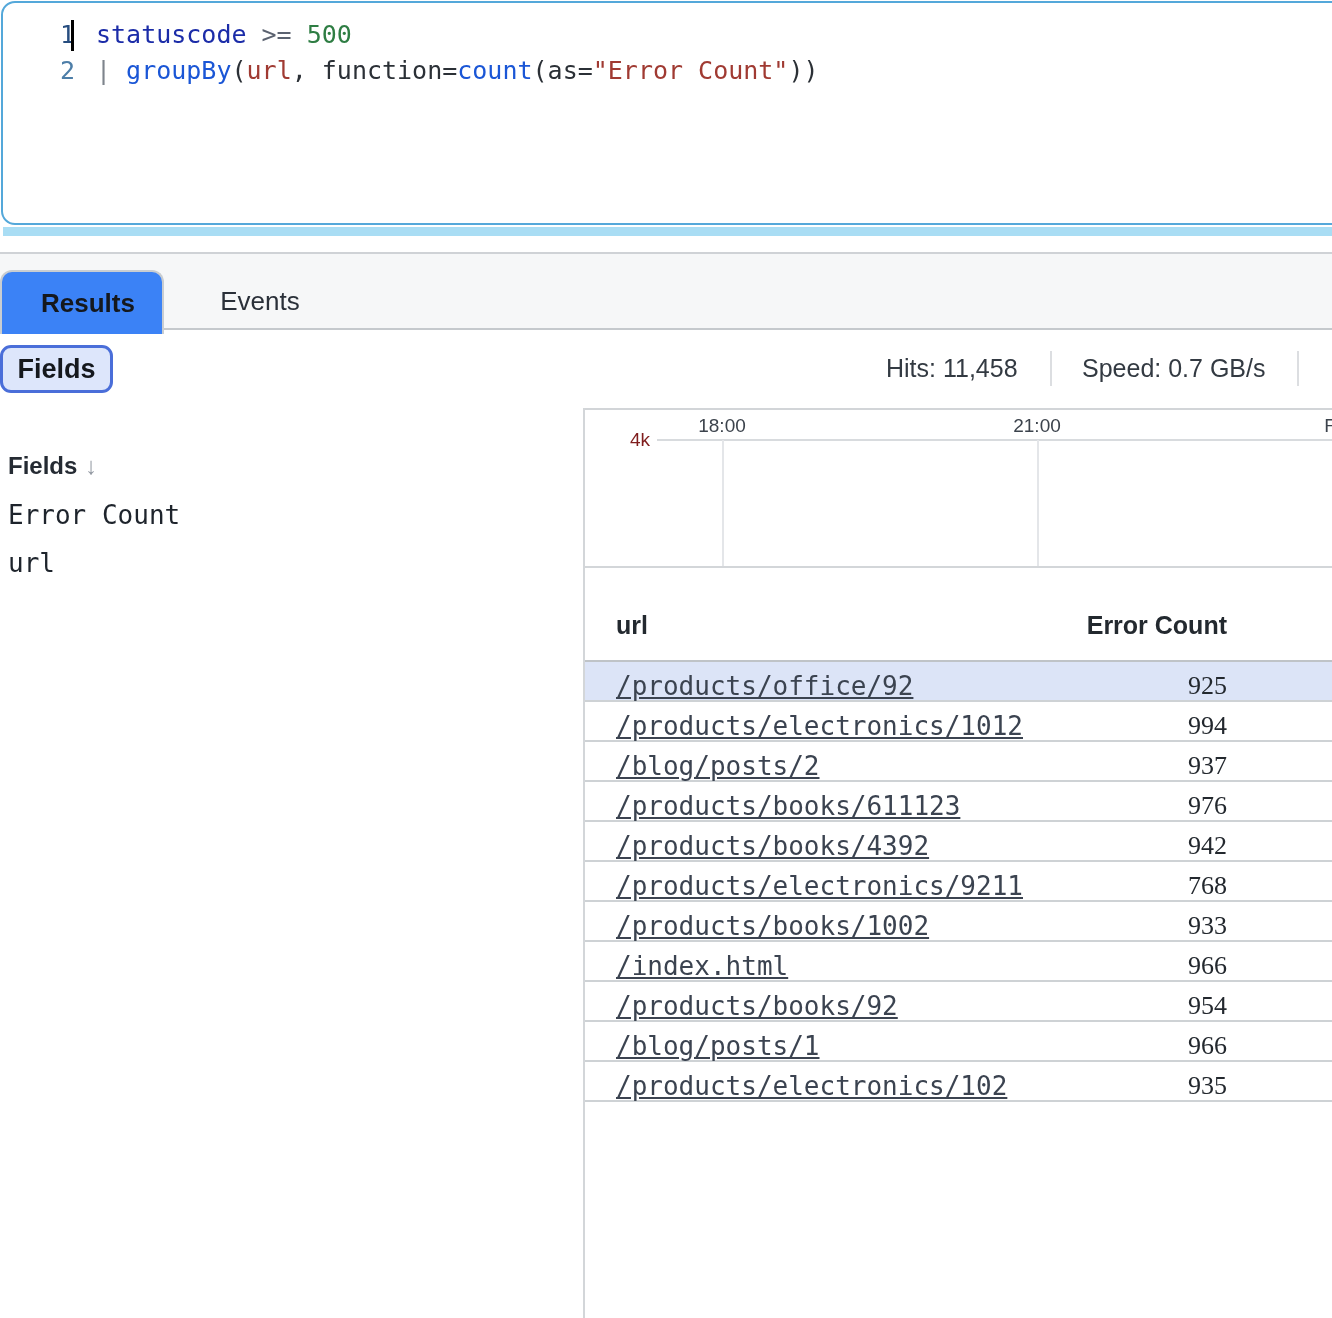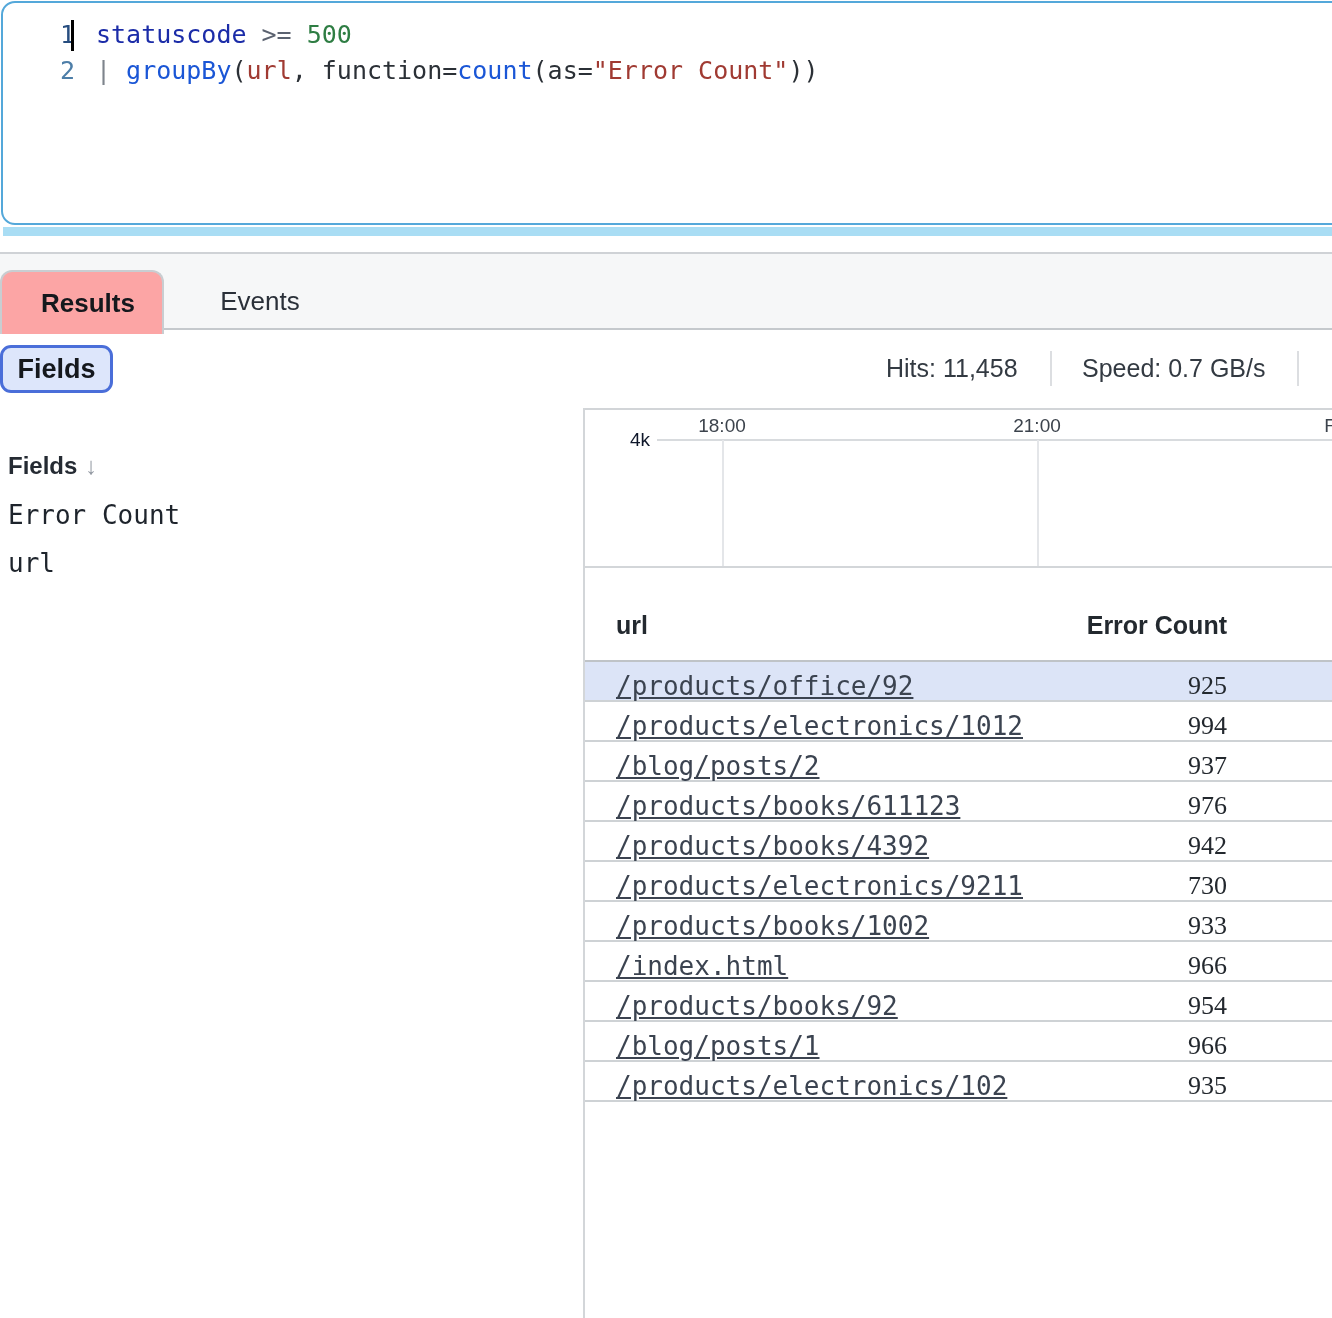--- a/index.html
+++ b/index.html
@@ -30,21 +30,21 @@
   .tk-str  { color:#a03a32; }
   .editor-band { position:absolute; top:227px; left:3px; right:0; height:9px; background:#a9ddf4; }
 
   
   .tabbar {
     position:absolute; top:252px; left:0; right:0; height:78px;
     background:#f6f7f8; border-top:2px solid #cfd2d6; border-bottom:2px solid #c5c9cd;
   }
   .tab-results {
     position:absolute; left:0; top:16px; width:164px; height:64px;
-    background:#fca5a5; border:2px solid #c9cdd1; border-bottom:none;
+    background:#3b82f6; border:2px solid #c9cdd1; border-bottom:none;
     border-radius:12px 12px 0 0;
     display:flex; align-items:center; justify-content:center;
     font-size:26px; font-weight:bold; color:#15181d; cursor:pointer;padding-left:12px;
   }
   .tab-events {
     position:absolute; left:180px; top:16px; width:160px; height:62px;
     display:flex; align-items:center; justify-content:center;
     font-size:26px; color:#2a3039; cursor:pointer;
   }
 
@@ -70,21 +70,21 @@
   .fpanel-title { font-size:24px; font-weight:bold; color:#252b33; }
   .sort-arrow { font-size:24px; color:#949aa3; font-weight:normal; padding-left:8px; }
   .fpanel-hash { position:absolute; right:0; top:0; font-family:"DejaVu Sans Mono", monospace; font-size:24px; color:#59616b; }
   .frow { position:absolute; left:8px; right:26px; height:34px; cursor:pointer; }
   .fname { font-family:"DejaVu Sans Mono", monospace; font-size:26px; color:#1e242c; }
   .fcount { position:absolute; right:0; top:1px; font-family:"DejaVu Sans Mono", monospace; font-size:26px; color:#4d5560; }
 
   
   .rpanel { position:absolute; left:585px; top:408px; right:0; bottom:0; background:#fff; }
   .chart { position:absolute; left:0; top:0; right:0; height:160px; border-top:2px solid #d2d5d8; border-bottom:2px solid #d3d6d9; }
-  .y-tick { position:absolute; left:45px; top:19px; font-size:19px; color:#0f172a; }
+  .y-tick { position:absolute; left:45px; top:19px; font-size:19px; color:#7f1d1d; }
   .y-grid { position:absolute; left:72px; right:0; top:29px; height:2px; background:#d8dbde; }
   .x-tick { position:absolute; top:5px; font-size:19px; color:#3c434c; transform:translateX(-50%); white-space:nowrap; }
   .x-grid { position:absolute; top:30px; height:126px; width:2px; background:#e4e6e9; }
 
   
   .rtable { position:absolute; left:0; right:0; top:162px; }
   .thead { position:relative; height:92px; border-bottom:2px solid #bfc3c7; }
   .th-url { position:absolute; left:31px; bottom:20px; font-size:25px; font-weight:bold; color:#23292f; }
   .th-count { position:absolute; right:105px; bottom:20px; font-size:25px; font-weight:bold; color:#23292f; }
   .trow { position:relative; height:40px; border-bottom:2px solid #ced2d5; background:#fff; }
@@ -175,21 +175,21 @@
           <div class="trow">
             <span class="td-url">/products/books/611123</span>
             <span class="td-count">976</span>
           </div>
           <div class="trow">
             <span class="td-url">/products/books/4392</span>
             <span class="td-count">942</span>
           </div>
           <div class="trow">
             <span class="td-url">/products/electronics/9211</span>
-            <span class="td-count">730</span>
+            <span class="td-count">768</span>
           </div>
           <div class="trow">
             <span class="td-url">/products/books/1002</span>
             <span class="td-count">933</span>
           </div>
           <div class="trow">
             <span class="td-url">/index.html</span>
             <span class="td-count">966</span>
           </div>
           <div class="trow">

